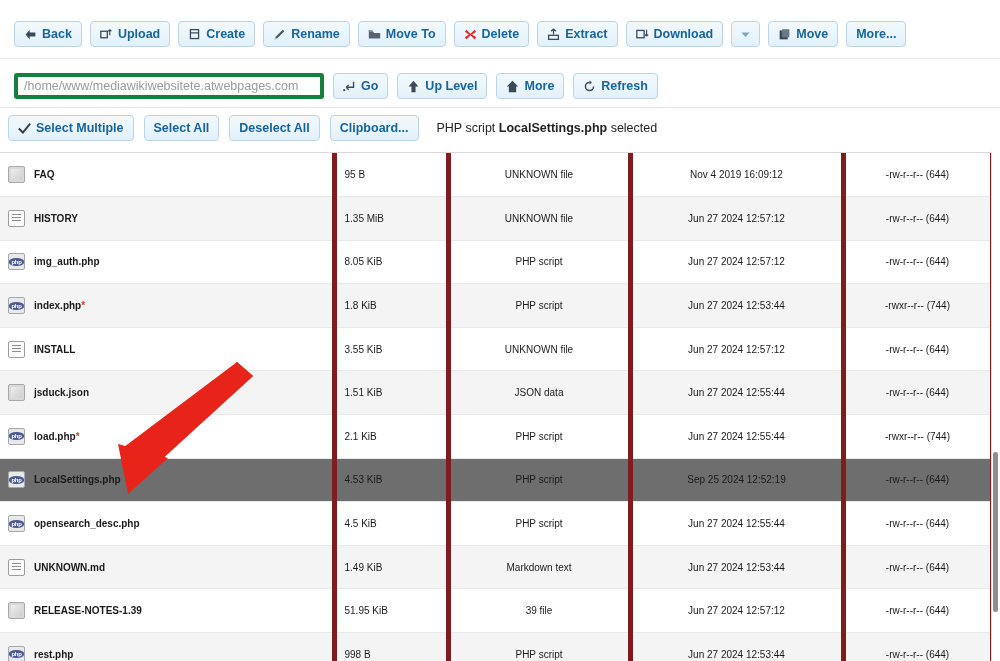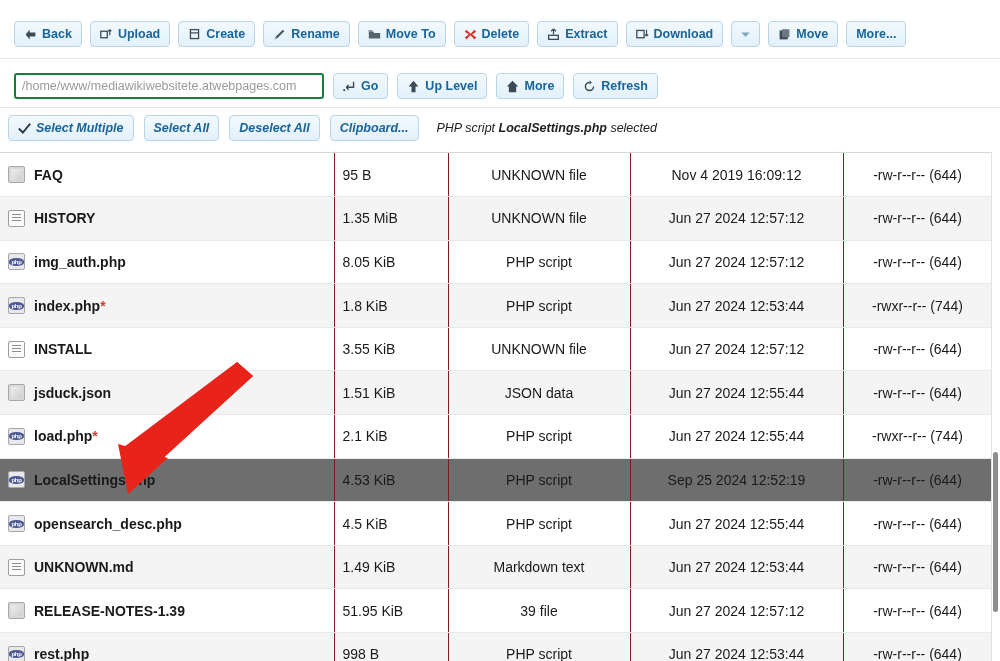--- a/index.html
+++ b/index.html
@@ -26,30 +26,30 @@
   .tb.caret { padding: 0 7px; }
 
   
   .bar {
     position: absolute; left: 0; width: 1000px;
     display: flex; align-items: center;
     background: #ffffff;
   }
   #bar-actions { top: 19px; height: 30px; padding-left: 14px; gap: 8px; }
   #bar-path    { top: 71px; height: 30px; padding-left: 14px; gap: 9px; }
-  #bar-select  { top: 114px; height: 28px; padding-left: 8px; gap: 10px; font-style: italic; }
+  #bar-select  { top: 114px; height: 28px; padding-left: 8px; gap: 10px; }
 
   .rule {
     position:absolute; left:0; width:1000px; height:1px; background:#e6e6e6;
   }
 
   
   #path-input {
     width: 310px; height: 26px;
-    border: 2px solid #15803d; border-radius: 3px;
+    border: 4px solid #15803d; border-radius: 3px;
     background: #fff; color: #9a9a9a;
     font-size: 12.5px; font-family: "Liberation Sans", sans-serif;
     padding: 0 6px;
     outline: none;
   }
 
   
   #status {
     font-size: 12.5px; color: #222; margin-left: 8px; white-space: nowrap;
   }
@@ -60,22 +60,22 @@
     position: absolute; left: 0; top: 152px;
     width: 1000px; height: 509px;
     overflow: hidden;
     border-top: 1px solid #d8d8d8;
     background: #fff;
   }
   table#files { border-collapse: collapse; width: 992px; table-layout: fixed; }
   table#files tr { height: 43.6px; }
   table#files td {
     border-bottom: 1px solid #e9e9e9;
-    border-right: 1px solid #7f1d1d;
-    font-size: 14px; color: #1a1a1a;
+    border-right: 5px solid #7f1d1d;
+    font-size: 10px; color: #1a1a1a;
     padding: 0 8px;
     overflow: hidden; white-space: nowrap;
   }
   td.c-name { width: 334px; font-weight: bold; }
   td.c-size { width: 114px; }
   td.c-type { width: 182px; text-align: center; }
   td.c-date { width: 213px; text-align: center; }
   td.c-perm { width: 149px; text-align: center; border-right: none; }
 
   tr.odd  td { background: #ffffff; }

